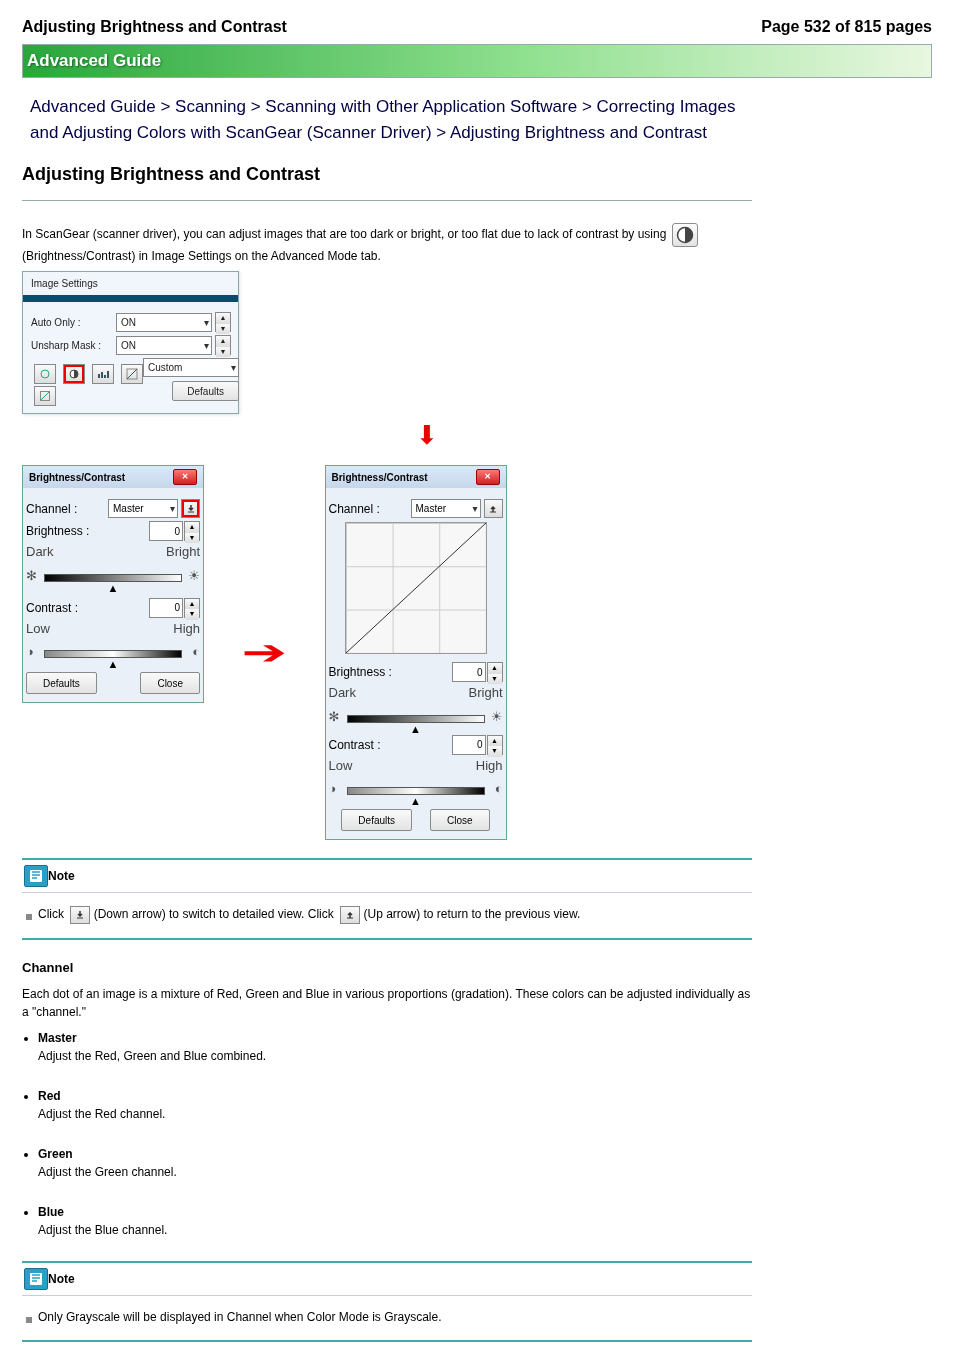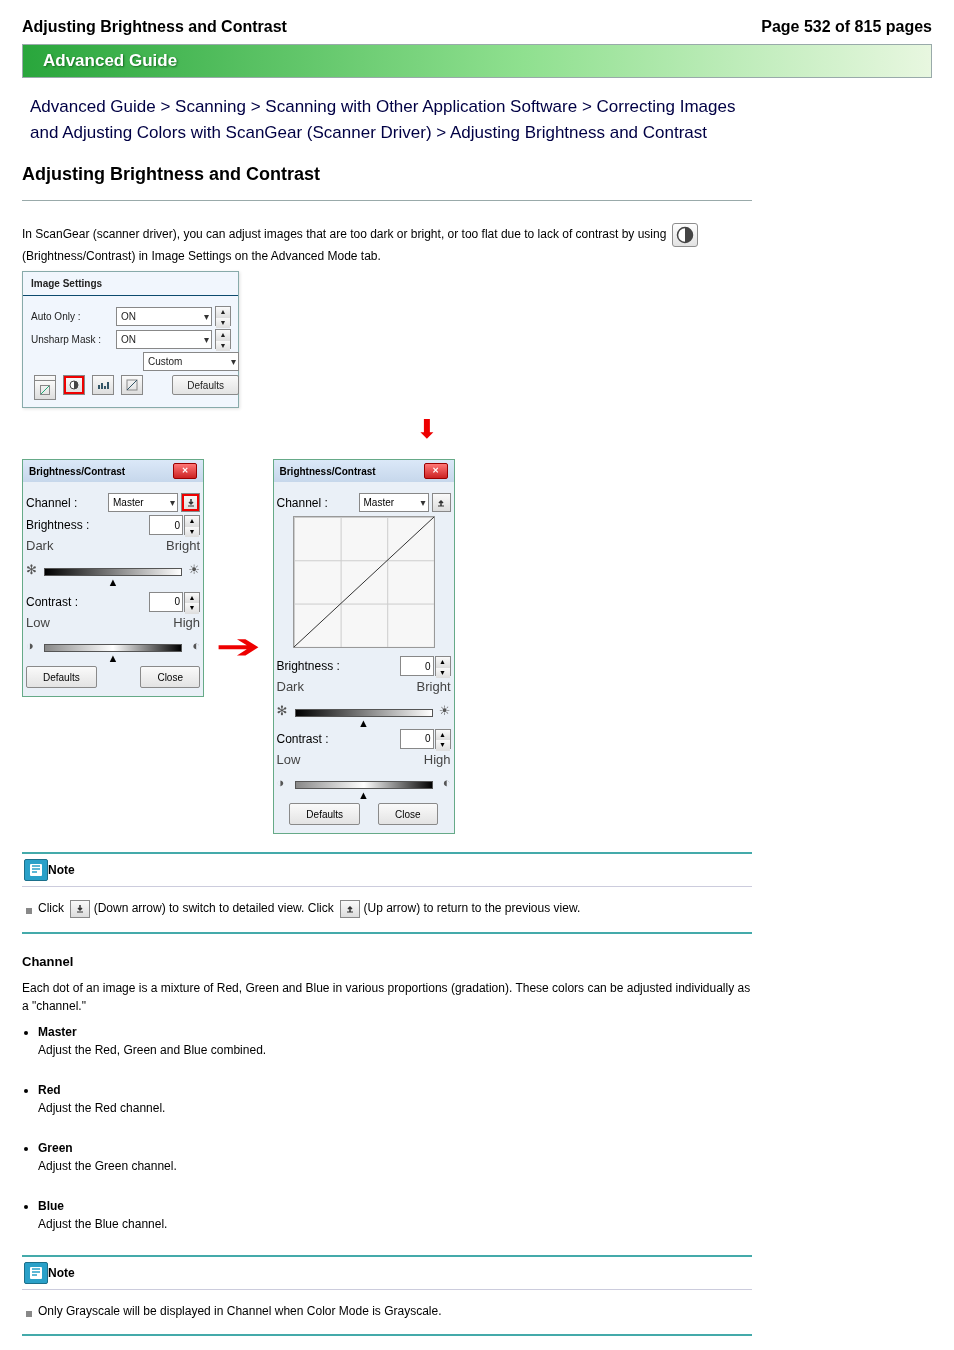--- a/index.html
+++ b/index.html
@@ -1,27 +1,27 @@
 <!DOCTYPE html>
 <html><head>
 <meta charset="utf-8">
 <style>
 html,body{margin:0;padding:0;font-family:Arial,Helvetica,sans-serif;font-size:13px;color:#000;background:#fff}
 .page{width:954px;box-sizing:border-box;padding:18px 22px}
 .topbar{display:flex;justify-content:space-between;align-items:center;font-size:16px;font-weight:bold;margin-bottom:8px}
-.guide-banner{height:32px;border:1px solid #9aa;background:linear-gradient(to right,#29a63c,#8fe08f 55%,#e8f7e0 100%);display:flex;align-items:center;padding-left:20px;margin-top:6px}
+.guide-banner{height:32px;border:1px solid #9aa;background:linear-gradient(to right,#29a63c,#8fe08f 55%,#e8f7e0 100%);display:flex;align-items:center;padding-left:4px;margin-top:6px}
 .guide-banner span{color:#fff;font-weight:bold;font-size:17px;text-shadow:1px 1px 2px #146b1f}
 .content{max-width:730px;margin-top:16px;font-size:12px;line-height:1.5}
 .breadcrumb{margin:14px 8px 10px;color:#004;font-size:17px}
 h1.title{font-size:18px;font-weight:bold;margin:16px 0 12px}
 .hr{border-top:1px solid #9aa;margin:8px 0 22px}
 .ico-inline{display:inline-flex;align-items:center;justify-content:center;width:24px;height:22px;border:1px solid #8d8d8d;background:linear-gradient(to bottom,#fefefe,#e2e2e2);border-radius:3px;vertical-align:middle;margin:0 2px}
-.panel-row{display:flex;align-items:flex-start;gap:20px;margin:10px 0 18px}
+.panel-row{display:flex;align-items:flex-start;gap:46px;margin:10px 0 18px}
 .panel{border:1px solid #8aa;background:#f1f6fd;box-shadow:1px 1px 3px rgba(0,0,0,.12);font-size:10px;color:#222}
-.panel-title{padding:4px 8px;font-weight:bold;border-bottom:1px solid #0c4a6e}
+.panel-title{padding:4px 8px;font-weight:normal;border-bottom:7px solid #0c4a6e}
 .panel-body{padding:7px 8px}
 .row{display:flex;align-items:center;justify-content:space-between;margin:3px 0}
 .row label{flex:0 0 85px}
 .sel{flex:0 0 auto;width:90px;height:17px;border:1px solid #888;background:#fff;font-size:10px;padding-left:4px;display:flex;align-items:center;justify-content:space-between}
 .sel::after{content:"▾";font-size:10px;color:#333;padding-right:2px}
 .mini-btn{display:inline-flex;align-items:center;justify-content:center;width:20px;height:18px;border:1px solid #888;background:linear-gradient(#fafafa,#ddd);margin-left:3px}
 .mini-btn.red{box-shadow:0 0 0 2px #e00 inset}
 .toolbar{display:flex;gap:4px;margin-top:6px}
 .red-arrow-down{color:#e00;font-size:26px;text-align:center;margin:2px 0 2px 80px}
 .red-arrow-right{color:#e00;font-size:34px;align-self:center;transform:scaleX(1.6)}
@@ -114,21 +114,21 @@
                 <span>ON</span>
               </div>
           <div class="spin">
                 <span class="ud">
                   <span>▲</span>
                   <span>▼</span>
                 </span>
               </div>
         </div>
       </div>
-      <div class="row" style="align-items:flex-end;">
+      <div class="row" style="align-items:flex-start;">
         <div class="toolbar">
           <span class="mini-btn">
                 <svg width="12" height="12">
                   <circle cx="6" cy="6" r="4" fill="none" stroke="#2a7"></circle>
                 </svg>
               </span>
           <span class="mini-btn red">
                 <svg width="12" height="12">
                   <circle cx="6" cy="6" r="4" fill="#fff" stroke="#444"></circle>
                   <path d="M6 2A4 4 0 0 1 6 10Z" fill="#444"></path>

